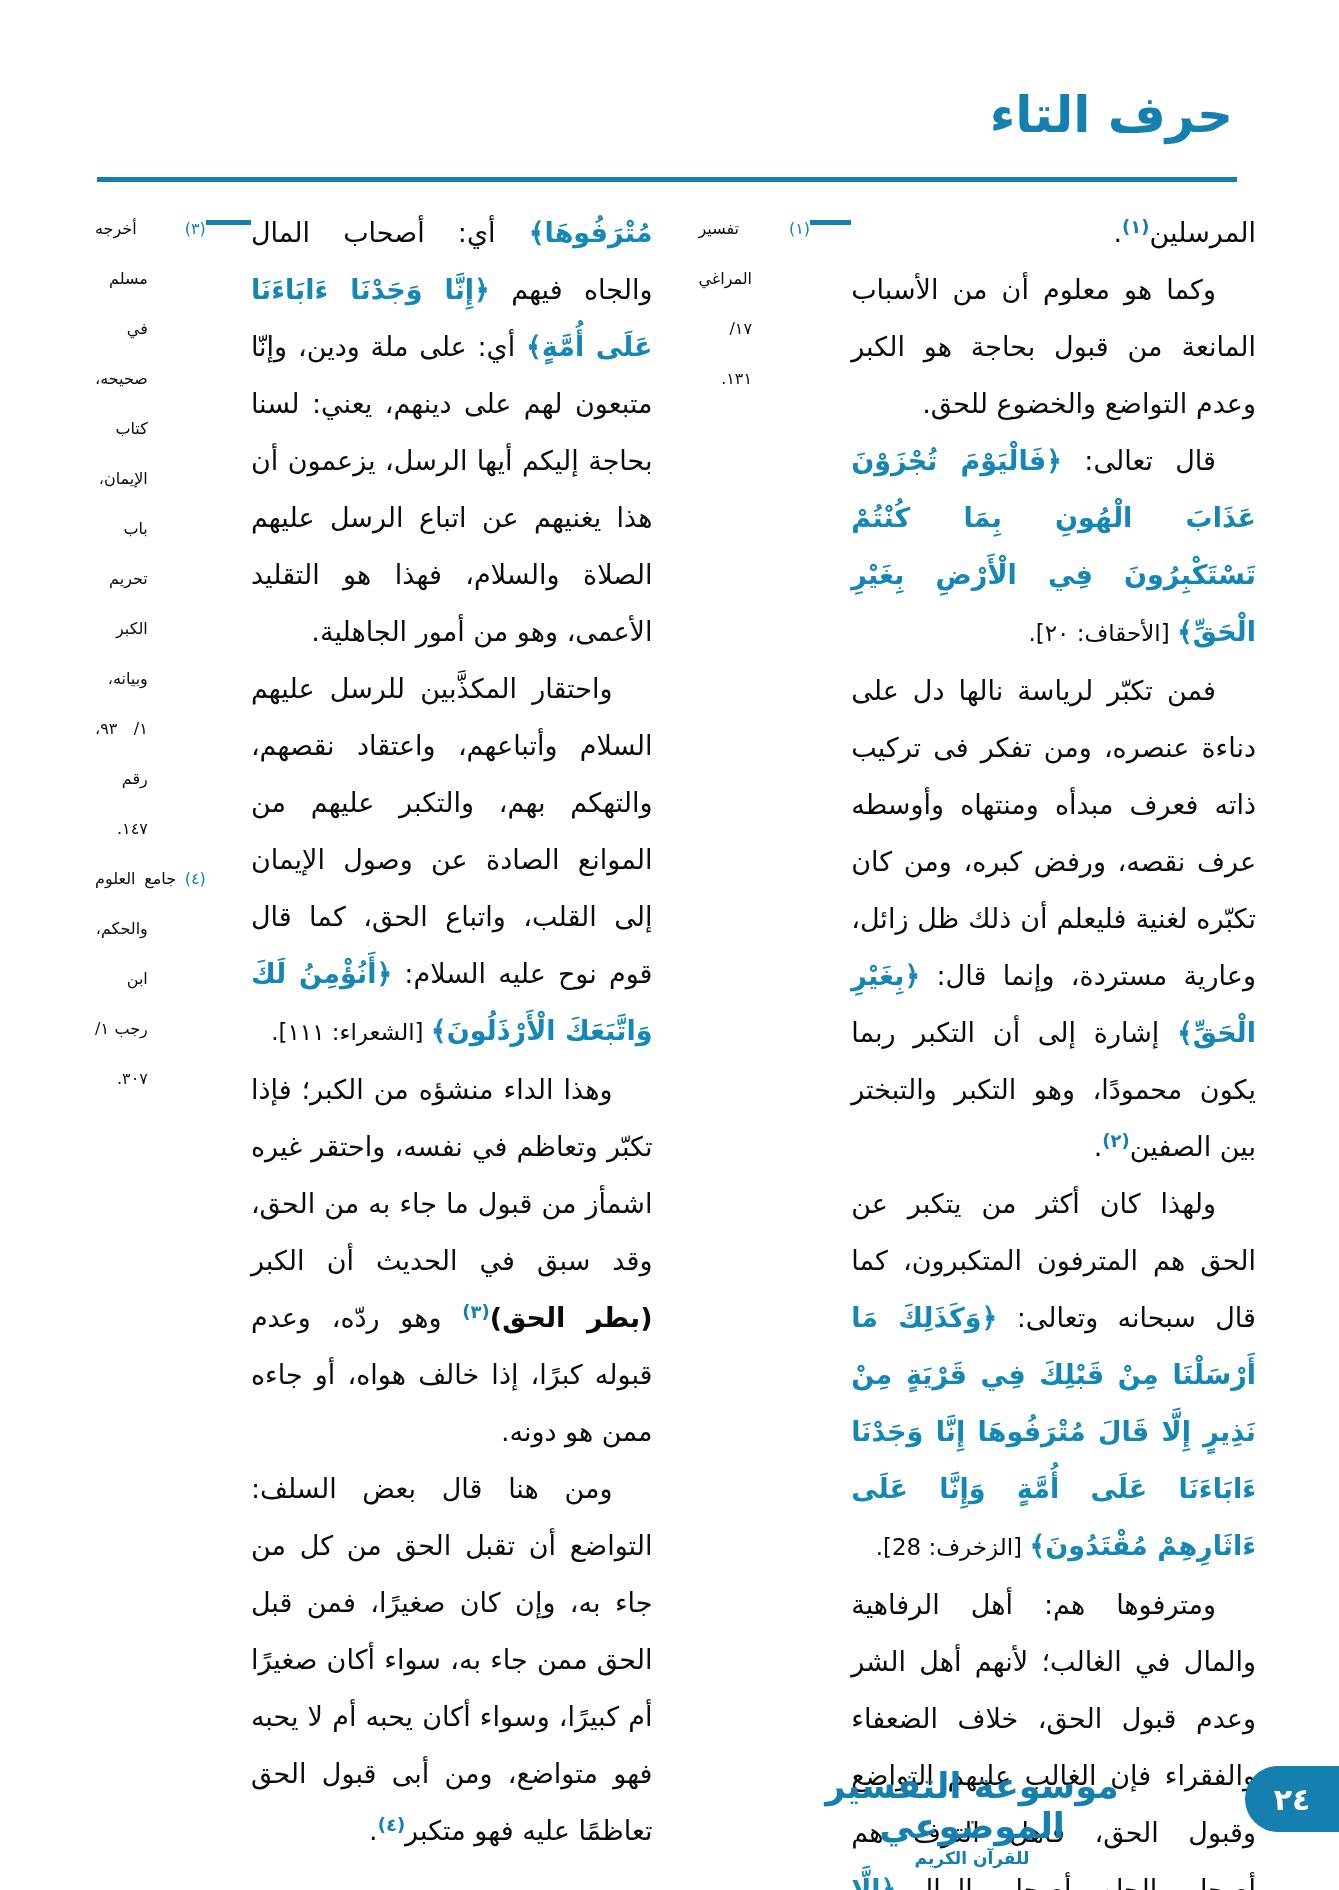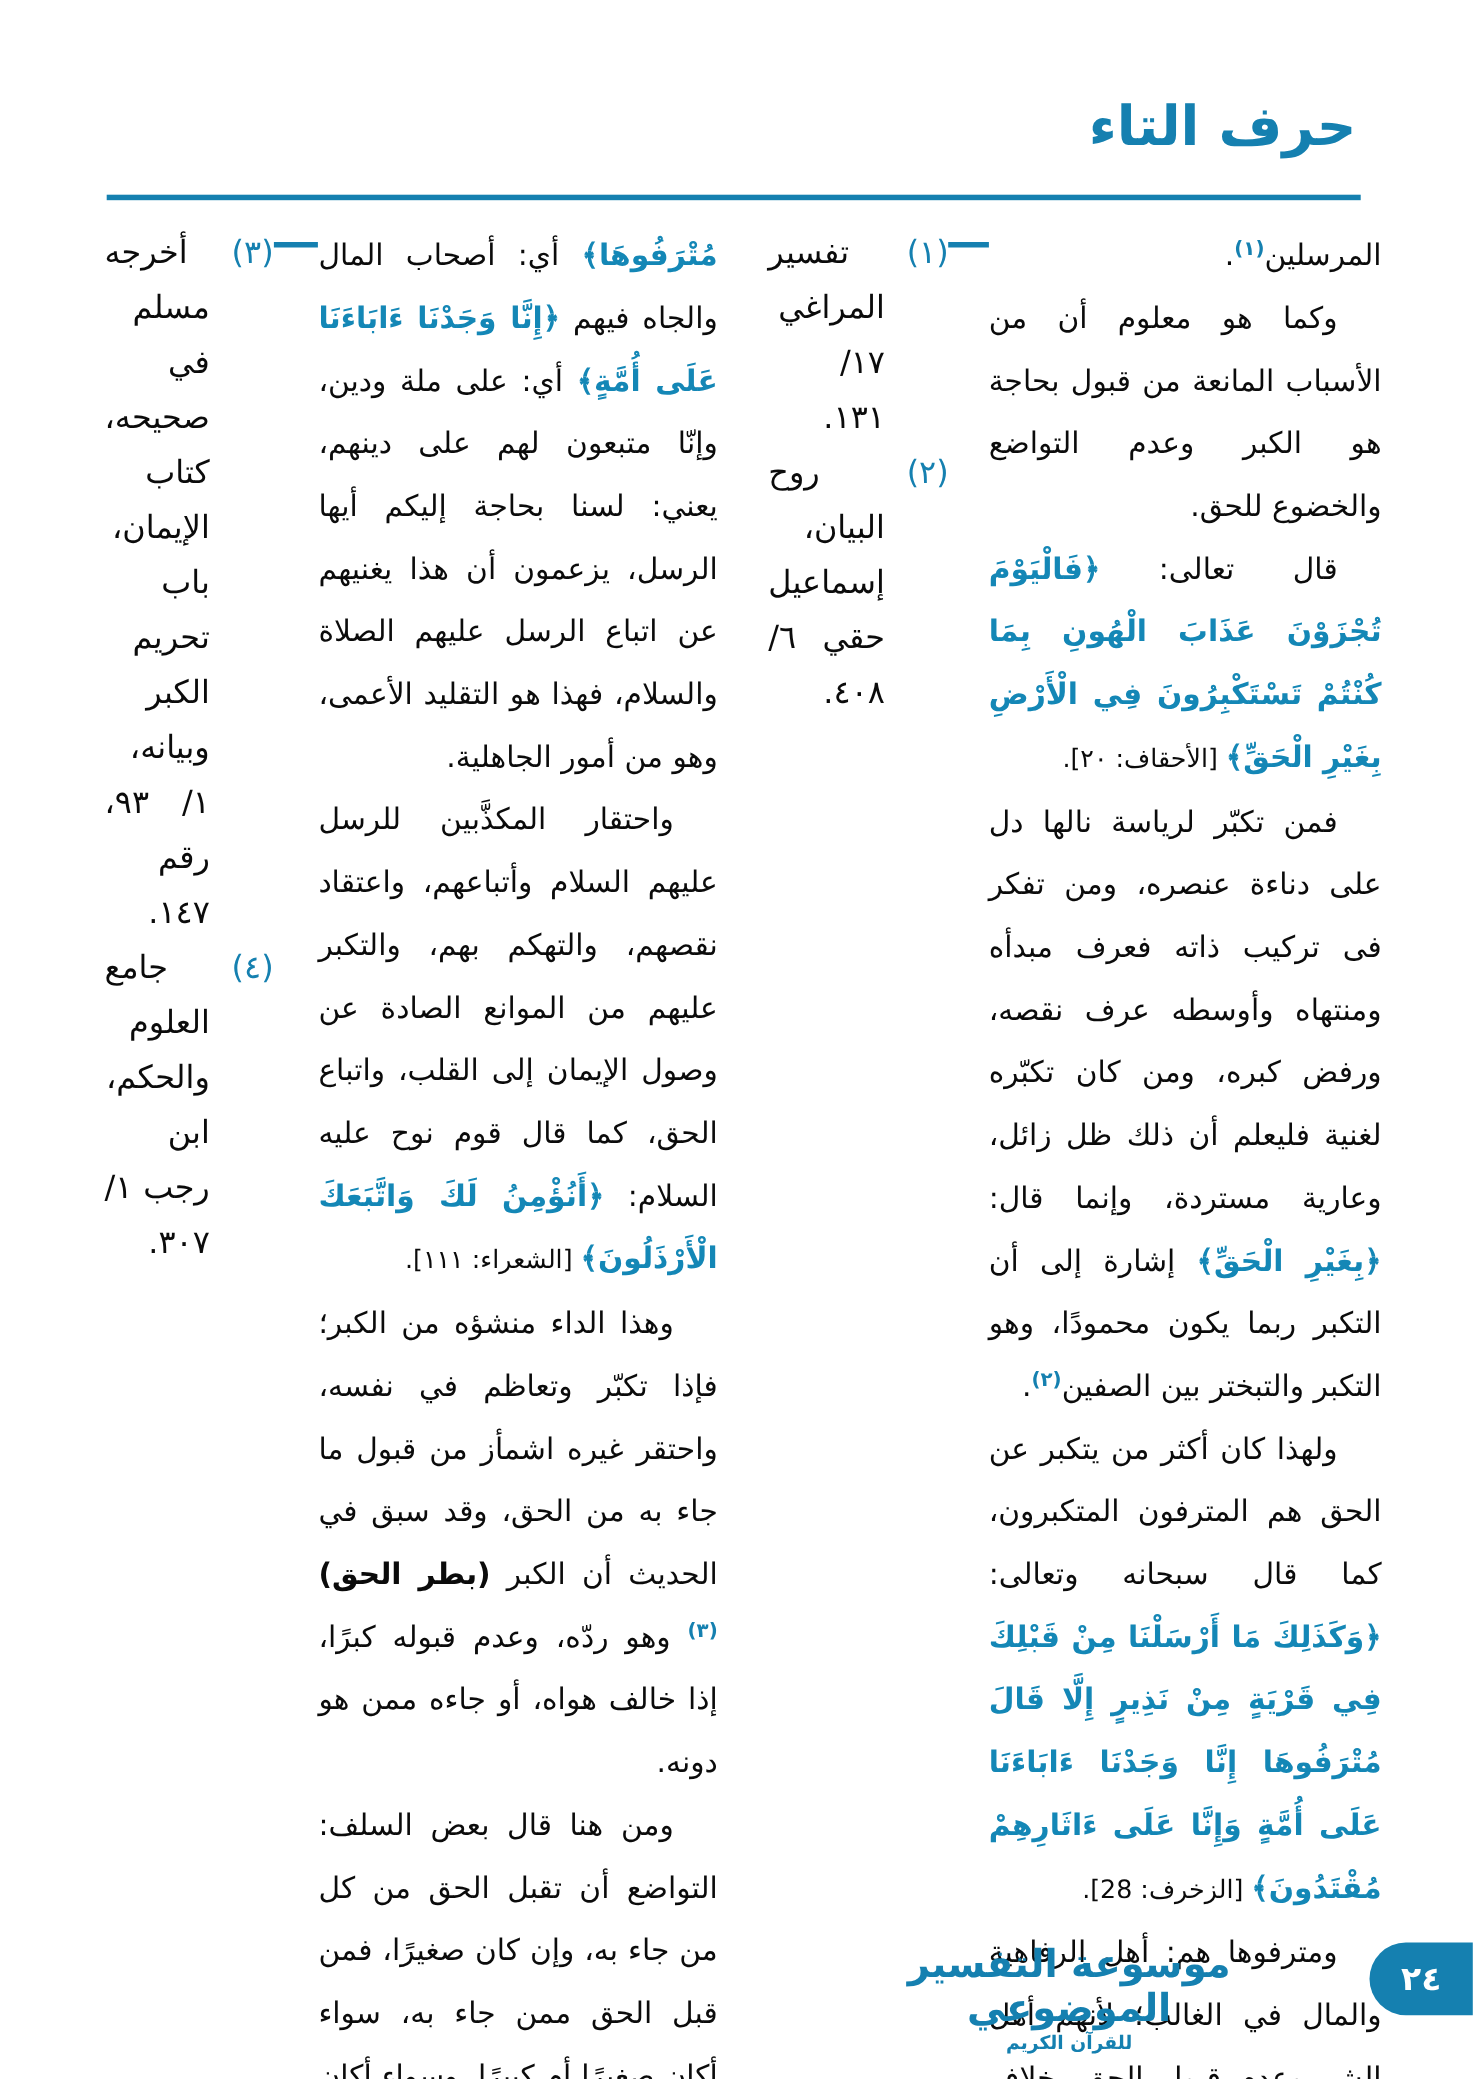--- a/index.html
+++ b/index.html
@@ -50,21 +50,21 @@
   }
   .b{font-weight:bold;}
   .cite{font-size:23px;}
   
   .fn-sep{
     width:332px;height:5px;background:var(--blue);
     margin-top:16px;margin-bottom:10px;
   }
   .footnotes{margin-top:0;}
   .fn{
-    font-size:29px;line-height:50px;
+    font-size:16px;line-height:50px;
     padding-right:58px;text-indent:-58px;
     text-align:justify;
   }
   .fn-marker{color:var(--blue);}
   
   .logo{
     position:absolute;top:1766px;left:775px;width:370px;
     text-align:center;color:var(--blue);
     line-height:1.15;
   }
@@ -97,21 +97,20 @@
           <p class="body-par"><span class="t">المرسلين</span><span class="ref">(١)</span><span class="t">.</span></p>
           <p class="body-par indent"><span class="t">وكما هو معلوم أن من الأسباب المانعة من قبول بحاجة هو الكبر وعدم التواضع والخضوع للحق.</span></p>
           <p class="body-par indent"><span class="t">قال تعالى: </span><span class="quran">﴿فَالْيَوْمَ تُجْزَوْنَ عَذَابَ الْهُونِ بِمَا كُنْتُمْ تَسْتَكْبِرُونَ فِي الْأَرْضِ بِغَيْرِ الْحَقِّ﴾</span><span class="cite"> [الأحقاف: ٢٠].</span></p>
           <p class="body-par indent"><span class="t">فمن تكبّر لرياسة نالها دل على دناءة عنصره، ومن تفكر فى تركيب ذاته فعرف مبدأه ومنتهاه وأوسطه عرف نقصه، ورفض كبره، ومن كان تكبّره لغنية فليعلم أن ذلك ظل زائل، وعارية مستردة، وإنما قال: </span><span class="quran">﴿بِغَيْرِ الْحَقِّ﴾</span><span class="t"> إشارة إلى أن التكبر ربما يكون محمودًا، وهو التكبر والتبختر بين الصفين</span><span class="ref">(٢)</span><span class="t">.</span></p>
           <p class="body-par indent"><span class="t">ولهذا كان أكثر من يتكبر عن الحق هم المترفون المتكبرون، كما قال سبحانه وتعالى: </span><span class="quran">﴿وَكَذَلِكَ مَا أَرْسَلْنَا مِنْ قَبْلِكَ فِي قَرْيَةٍ مِنْ نَذِيرٍ إِلَّا قَالَ مُتْرَفُوهَا إِنَّا وَجَدْنَا ءَابَاءَنَا عَلَى أُمَّةٍ وَإِنَّا عَلَى ءَاثَارِهِمْ مُقْتَدُونَ﴾</span><span class="cite"> [الزخرف: 28].</span></p>
           <p class="body-par indent"><span class="t">ومترفوها هم: أهل الرفاهية والمال في الغالب؛ لأنهم أهل الشر وعدم قبول الحق، خلاف الضعفاء والفقراء فإن الغالب عليهم التواضع وقبول الحق، فأهل الترف هم أصحاب الجاه وأصحاب المال </span><span class="quran">﴿إِلَّا قَالَ</span></p>
         </div>
       <div class="fn-sep"></div>
       <div class="footnotes">
           <div class="fn"><span class="fn-marker">(١)</span> تفسير المراغي ١٧/ ١٣١.</div>
-          <div class="fn"><span class="fn-marker">(٢)</span> روح البيان، إسماعيل حقي ٦/ ٤٠٨.</div>
         </div>
     </div>
 
     <div class="col">
       <div>
           <p class="body-par"><span class="quran">مُتْرَفُوهَا﴾</span><span class="t"> أي: أصحاب المال والجاه فيهم </span><span class="quran">﴿إِنَّا وَجَدْنَا ءَابَاءَنَا عَلَى أُمَّةٍ﴾</span><span class="t"> أي: على ملة ودين، وإنّا متبعون لهم على دينهم، يعني: لسنا بحاجة إليكم أيها الرسل، يزعمون أن هذا يغنيهم عن اتباع الرسل عليهم الصلاة والسلام، فهذا هو التقليد الأعمى، وهو من أمور الجاهلية.</span></p>
           <p class="body-par indent"><span class="t">واحتقار المكذَّبين للرسل عليهم السلام وأتباعهم، واعتقاد نقصهم، والتهكم بهم، والتكبر عليهم من الموانع الصادة عن وصول الإيمان إلى القلب، واتباع الحق، كما قال قوم نوح عليه السلام: </span><span class="quran">﴿أَنُؤْمِنُ لَكَ وَاتَّبَعَكَ الْأَرْذَلُونَ﴾</span><span class="cite"> [الشعراء: ١١١].</span></p>
           <p class="body-par indent"><span class="t">وهذا الداء منشؤه من الكبر؛ فإذا تكبّر وتعاظم في نفسه، واحتقر غيره اشمأز من قبول ما جاء به من الحق، وقد سبق في الحديث أن الكبر </span><span class="b">(بطر الحق)</span><span class="ref">(٣)</span><span class="t"> وهو ردّه، وعدم قبوله كبرًا، إذا خالف هواه، أو جاءه ممن هو دونه.</span></p>
           <p class="body-par indent"><span class="t">ومن هنا قال بعض السلف: التواضع أن تقبل الحق من كل من جاء به، وإن كان صغيرًا، فمن قبل الحق ممن جاء به، سواء أكان صغيرًا أم كبيرًا، وسواء أكان يحبه أم لا يحبه فهو متواضع، ومن أبى قبول الحق تعاظمًا عليه فهو متكبر</span><span class="ref">(٤)</span><span class="t">.</span></p>
         </div>

